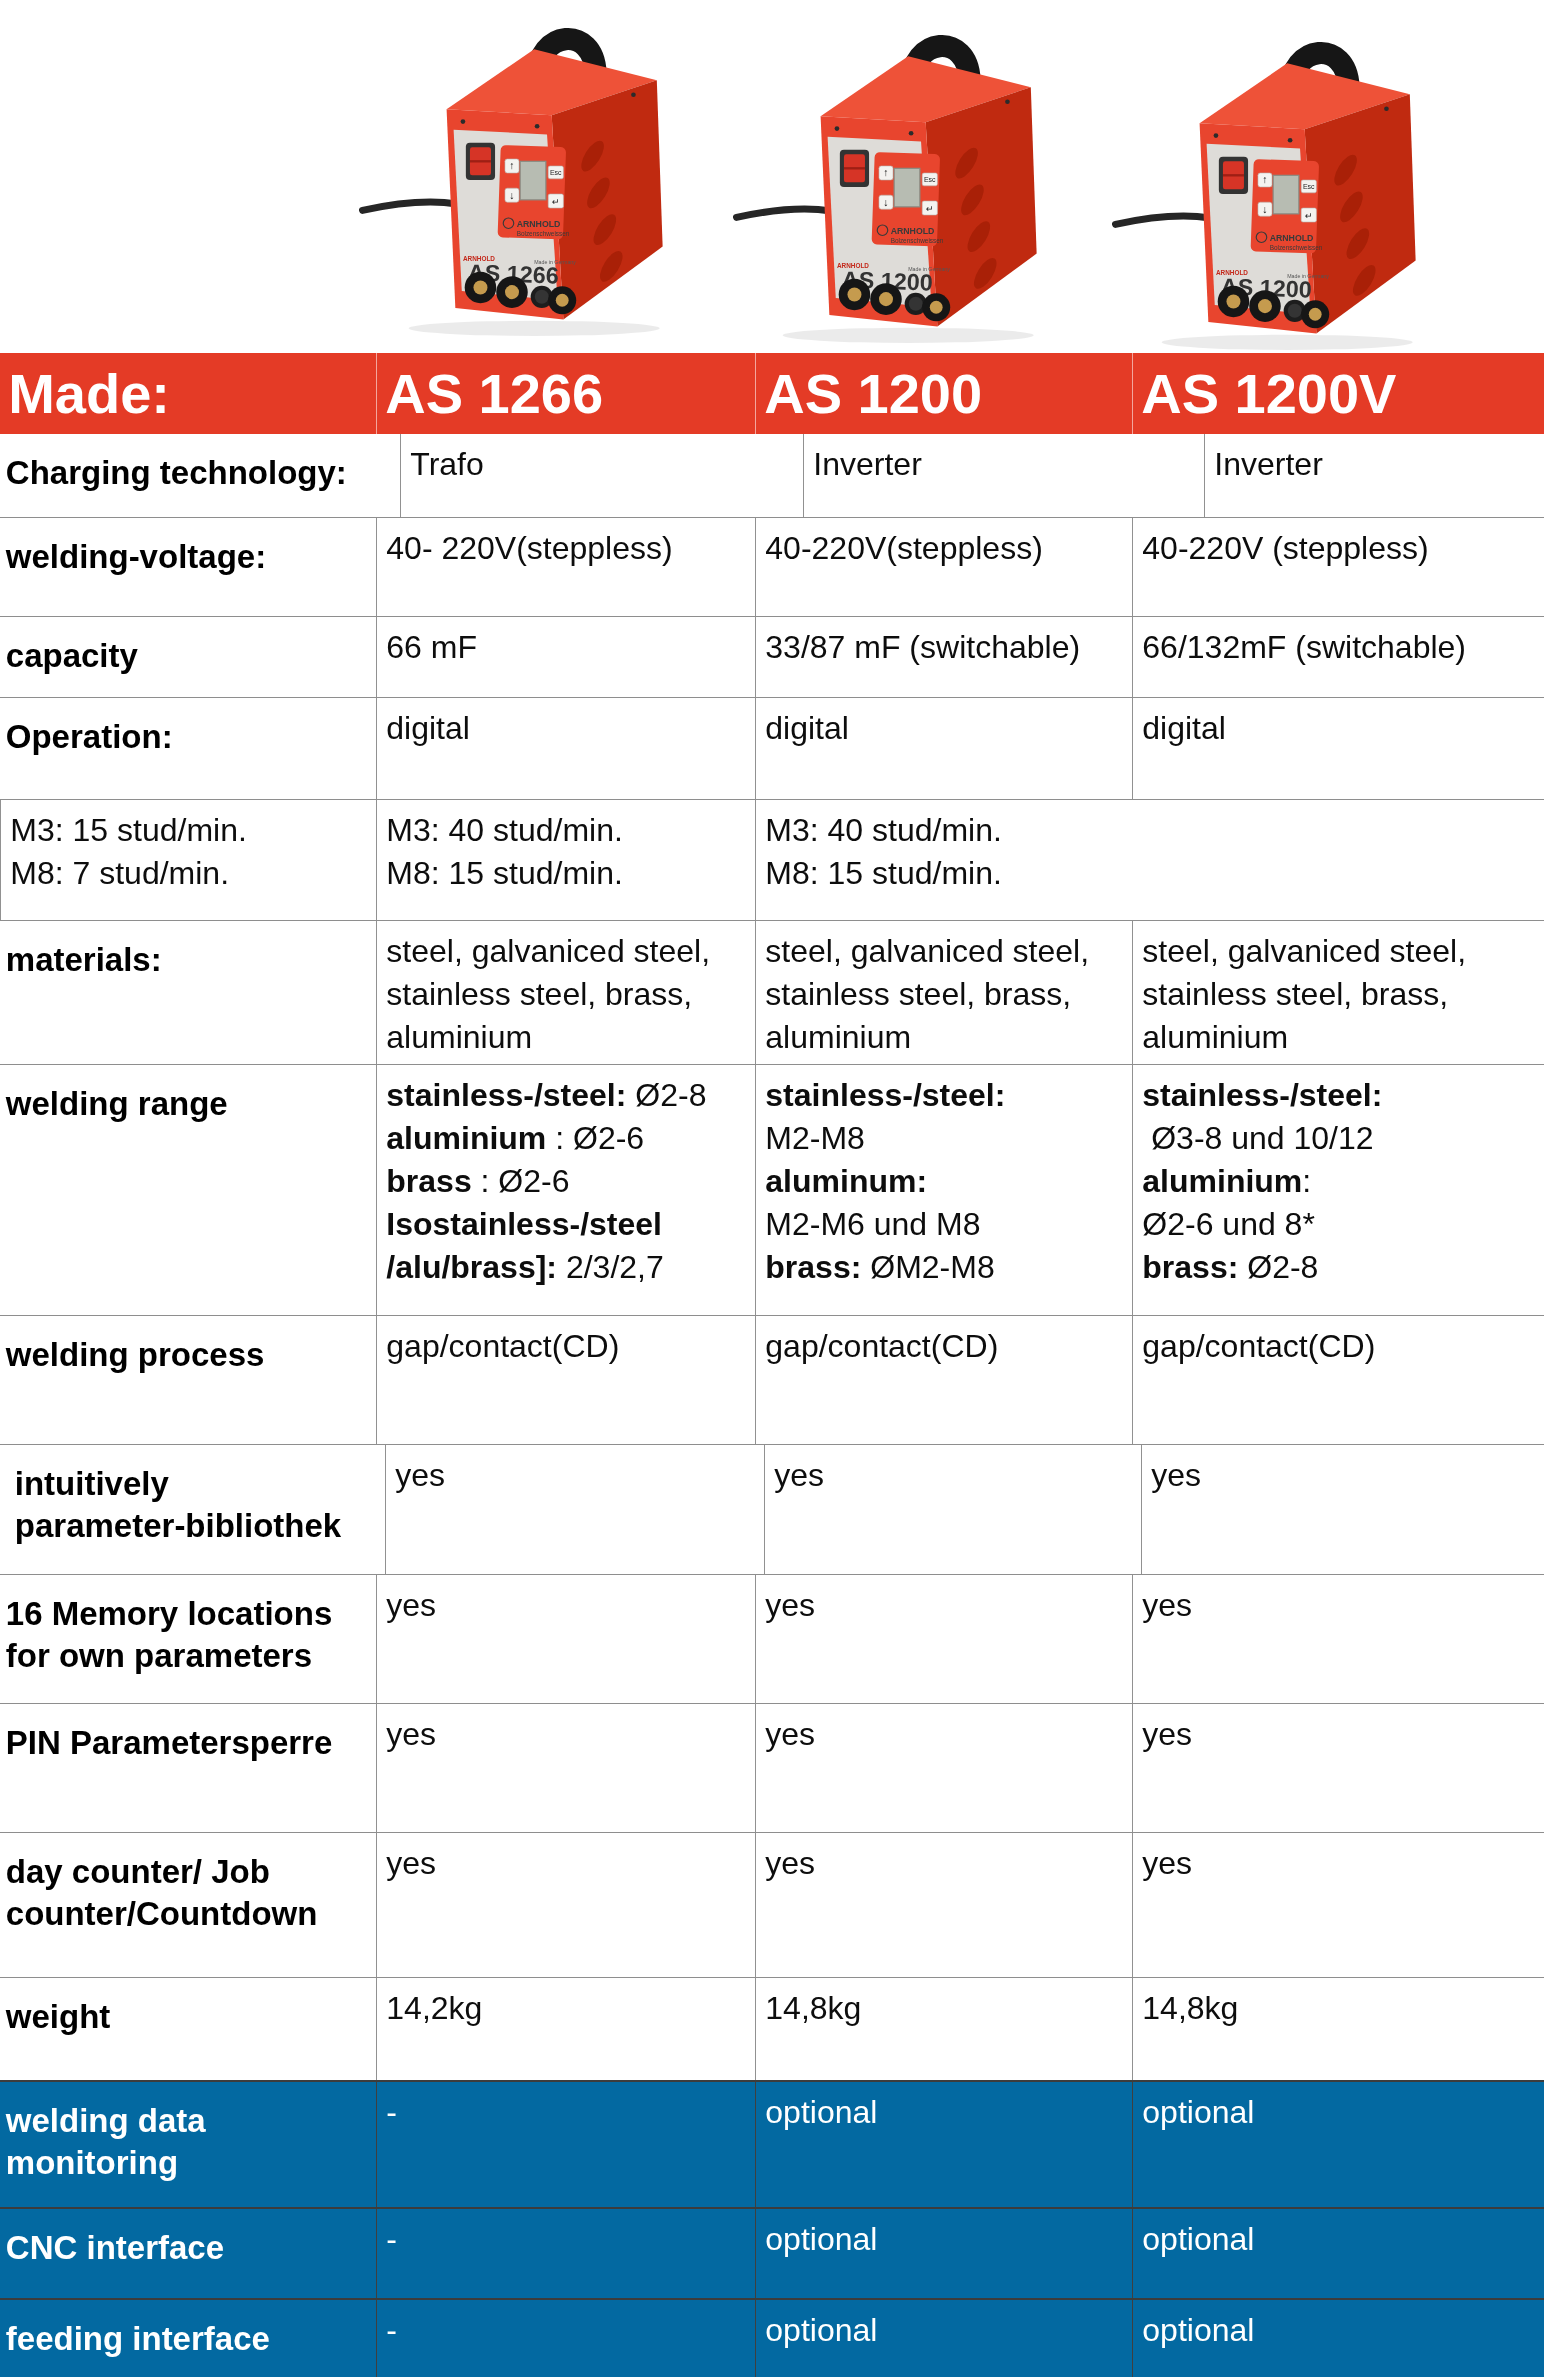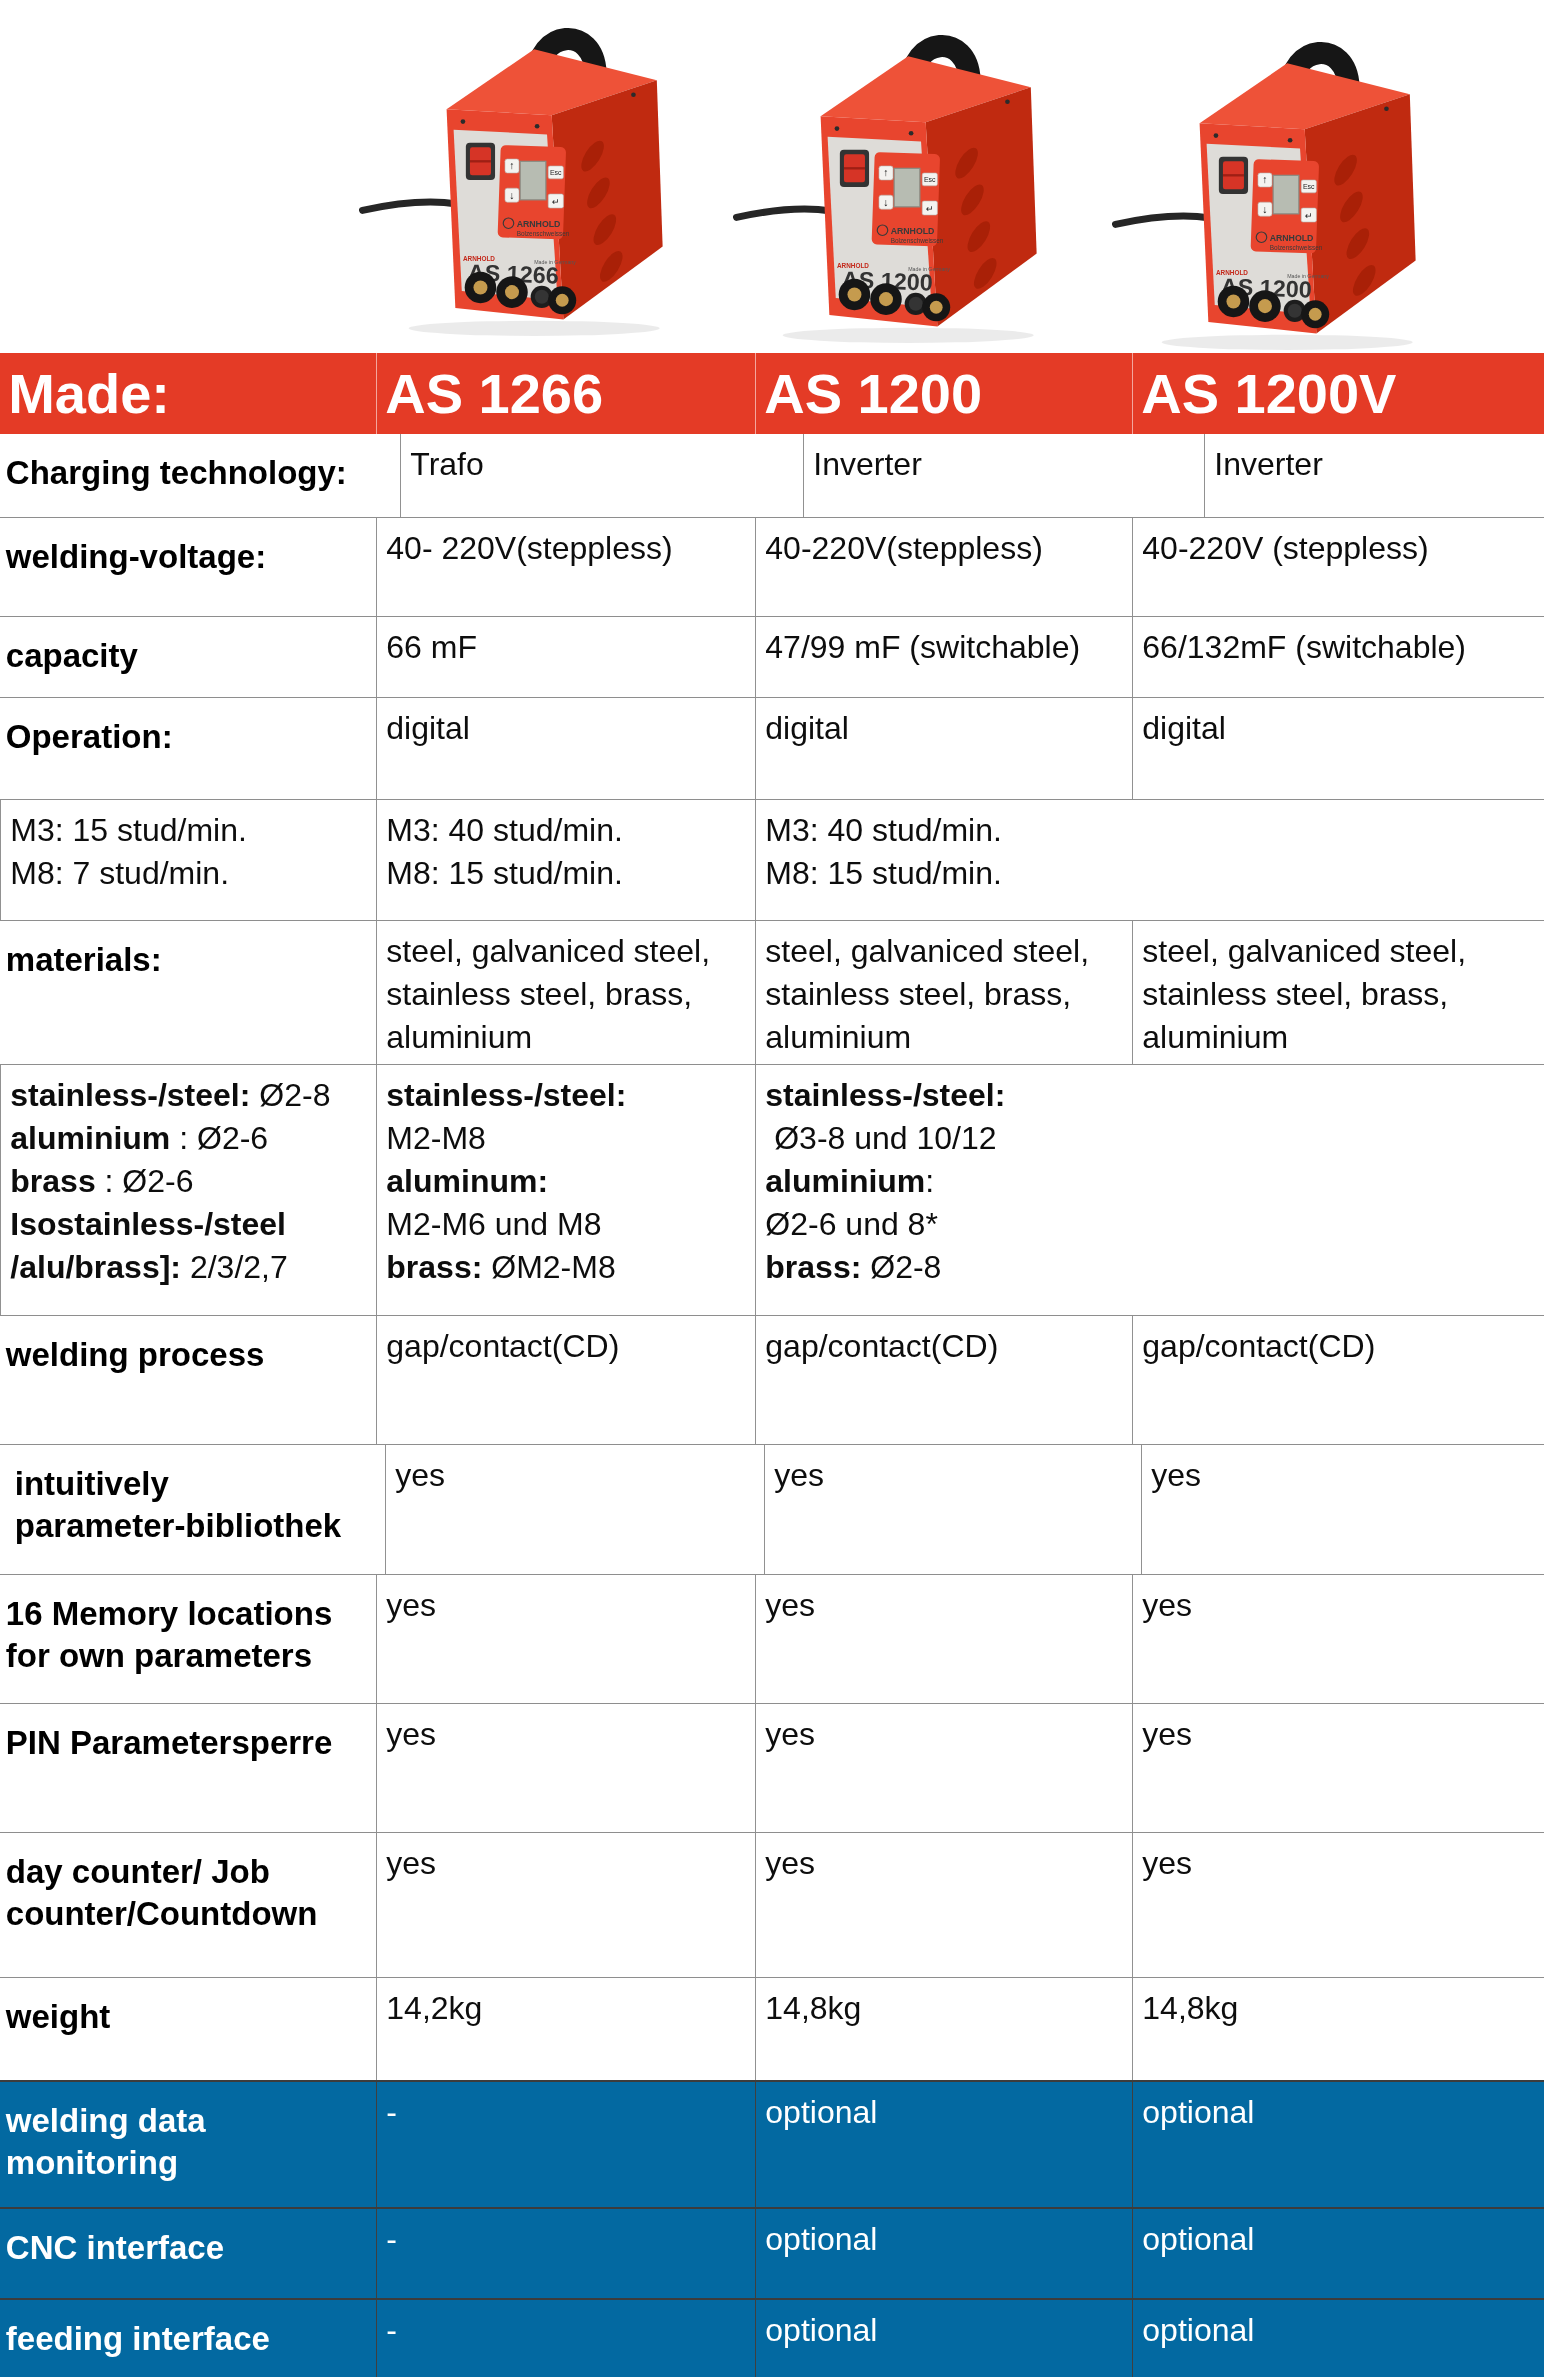--- a/index.html
+++ b/index.html
@@ -256,21 +256,21 @@
         <div class="t-cell">
           <div class="cell-line"><span>40-220V (steppless)</span></div>
         </div>
       </div>
       <div class="t-row" style="height: 81px;">
         <div class="t-label">capacity</div>
         <div class="t-cell">
           <div class="cell-line"><span>66 mF</span></div>
         </div>
         <div class="t-cell">
-          <div class="cell-line"><span>47/99 mF (switchable)</span></div>
+          <div class="cell-line"><span>33/87 mF (switchable)</span></div>
         </div>
         <div class="t-cell">
           <div class="cell-line"><span>66/132mF (switchable)</span></div>
         </div>
       </div>
       <div class="t-row" style="height: 102px;">
         <div class="t-label">Operation:</div>
         <div class="t-cell">
           <div class="cell-line"><span>digital</span></div>
         </div>
@@ -307,20 +307,21 @@
           <div class="cell-line"><span>stainless steel, brass,</span></div>
           <div class="cell-line"><span>aluminium</span></div>
         </div>
         <div class="t-cell">
           <div class="cell-line"><span>steel, galvaniced steel,</span></div>
           <div class="cell-line"><span>stainless steel, brass,</span></div>
           <div class="cell-line"><span>aluminium</span></div>
         </div>
       </div>
       <div class="t-row" style="height: 251px;">
+        <div class="t-label">welding range</div>
         <div class="t-cell">
           <div class="cell-line"><span class="seg-bold">stainless-/steel:</span><span> Ø2-8</span></div>
           <div class="cell-line"><span class="seg-bold">aluminium</span><span> : Ø2-6</span></div>
           <div class="cell-line"><span class="seg-bold">brass</span><span> : Ø2-6</span></div>
           <div class="cell-line"><span class="seg-bold">Isostainless-/steel</span></div>
           <div class="cell-line"><span class="seg-bold">/alu/brass]:</span><span> 2/3/2,7</span></div>
         </div>
         <div class="t-cell">
           <div class="cell-line"><span class="seg-bold">stainless-/steel:</span></div>
           <div class="cell-line"><span>M2-M8</span></div>

